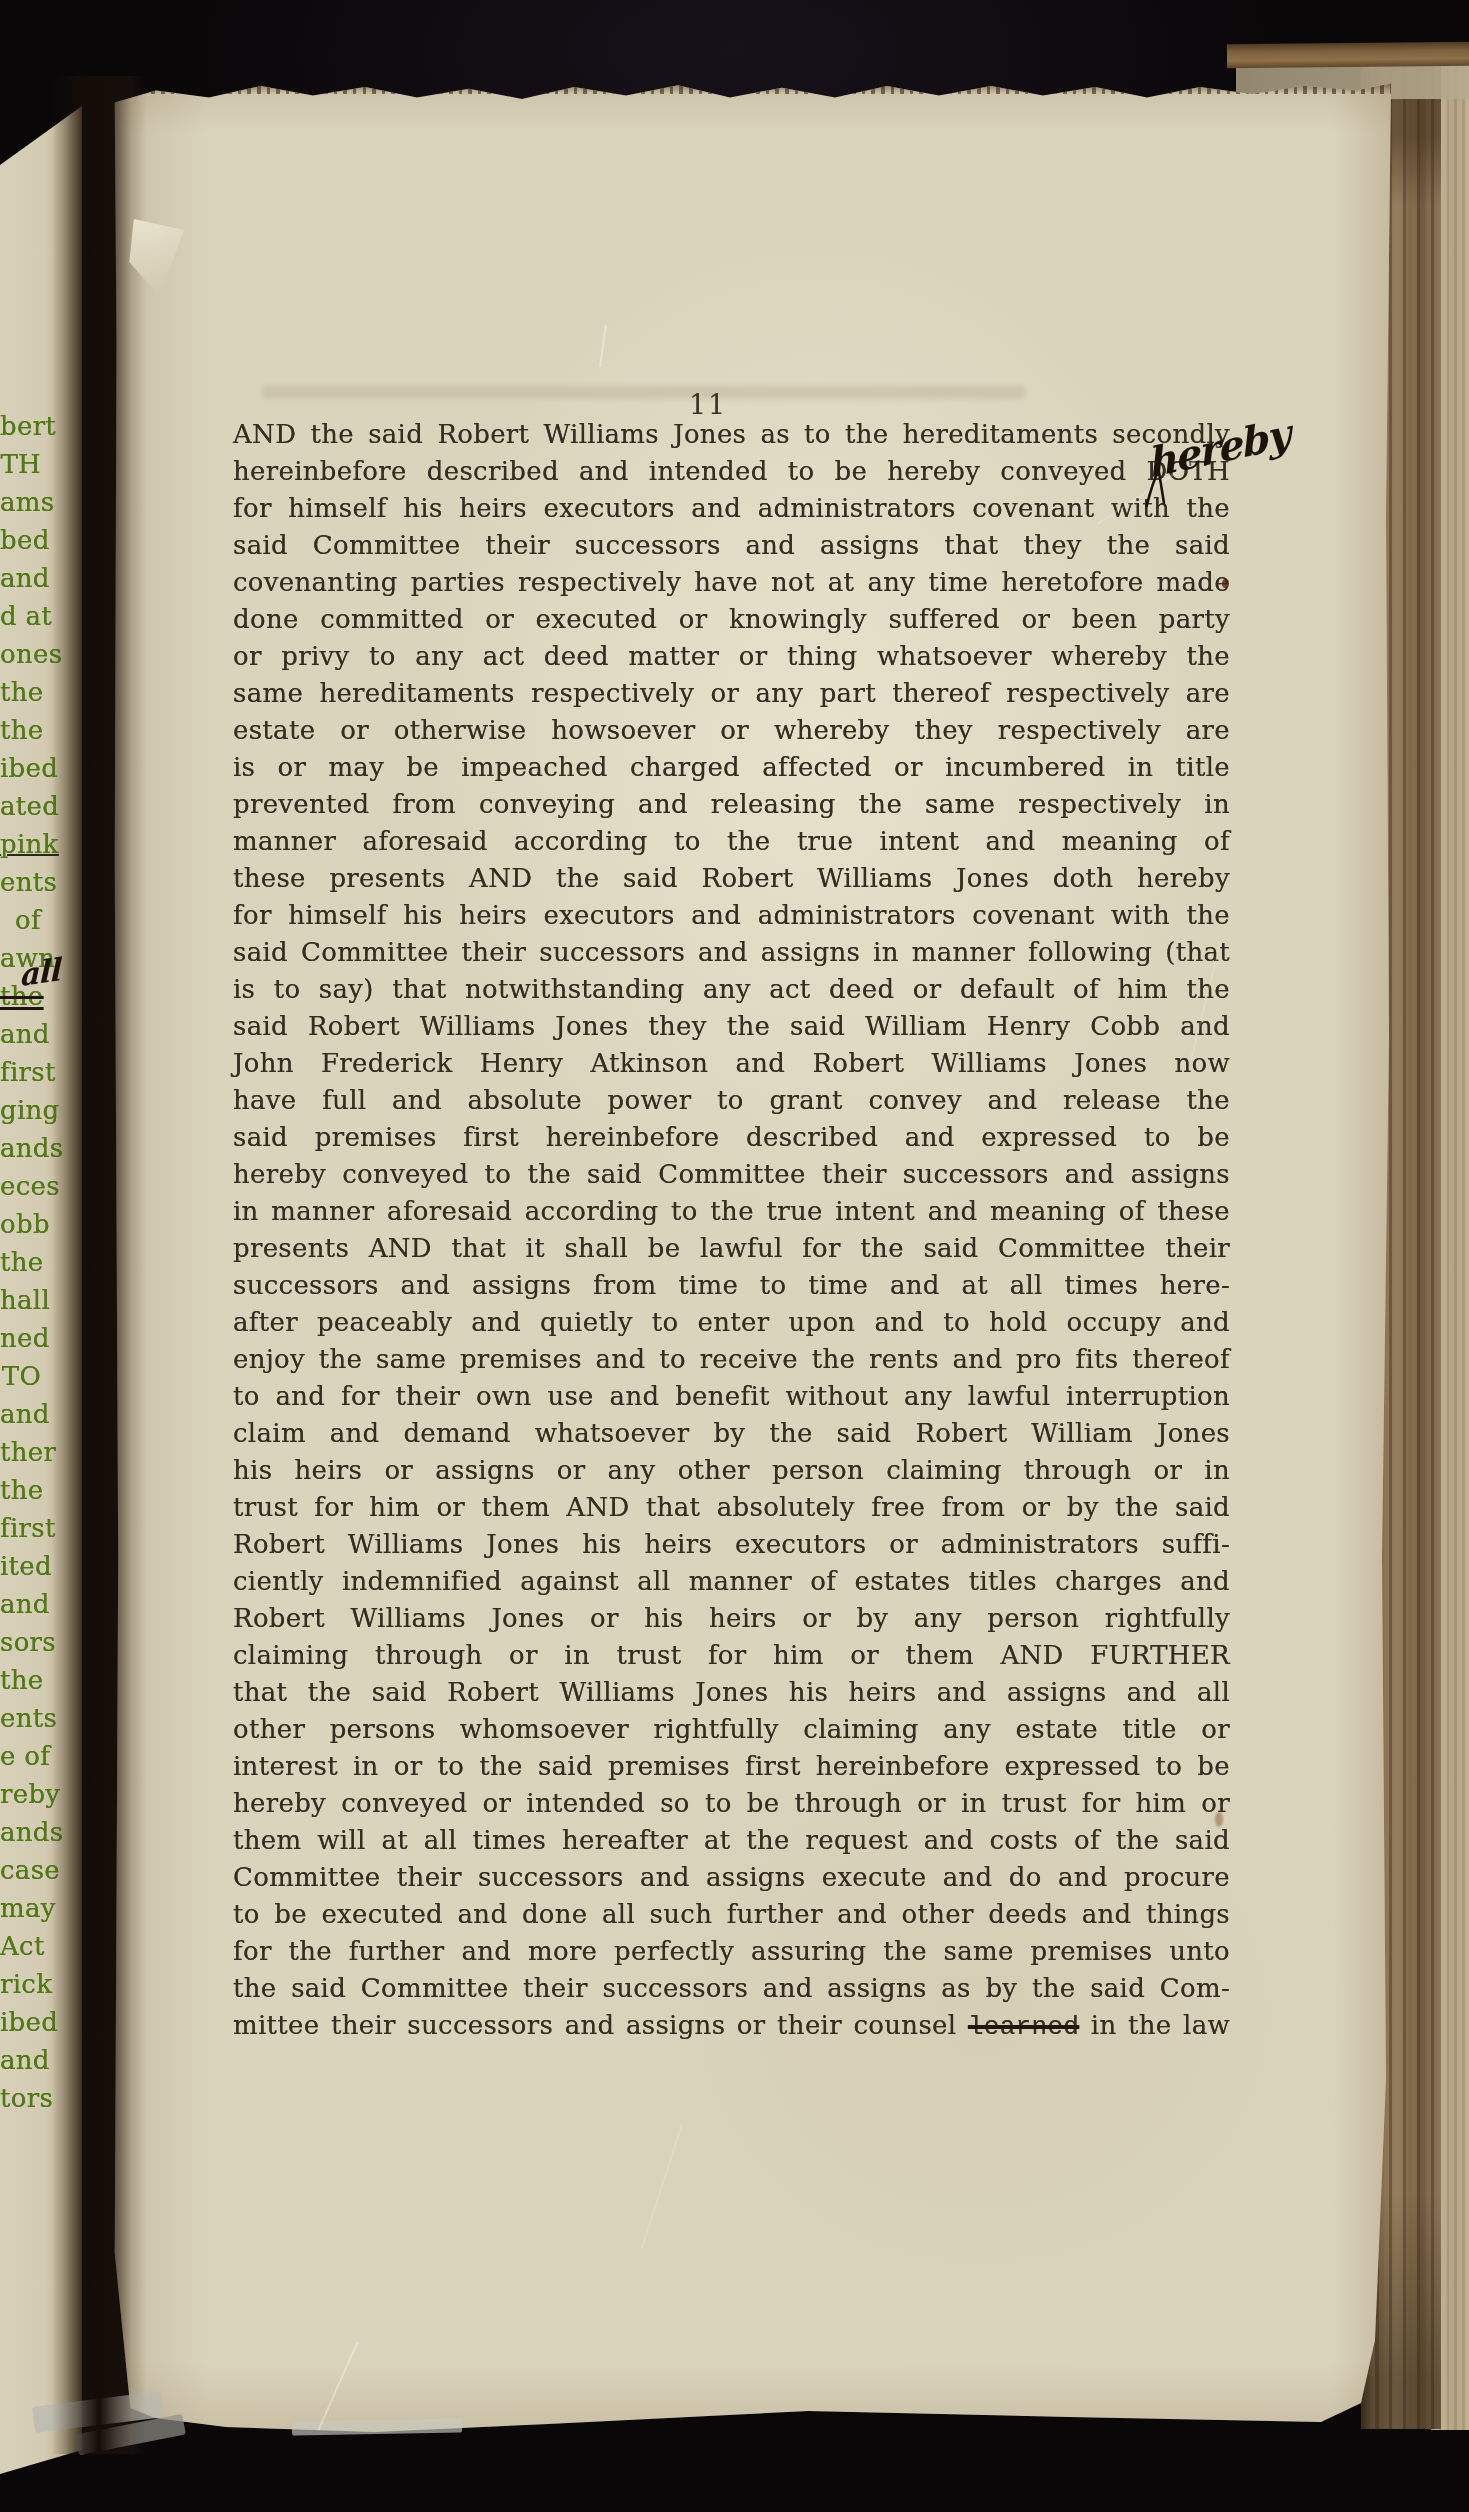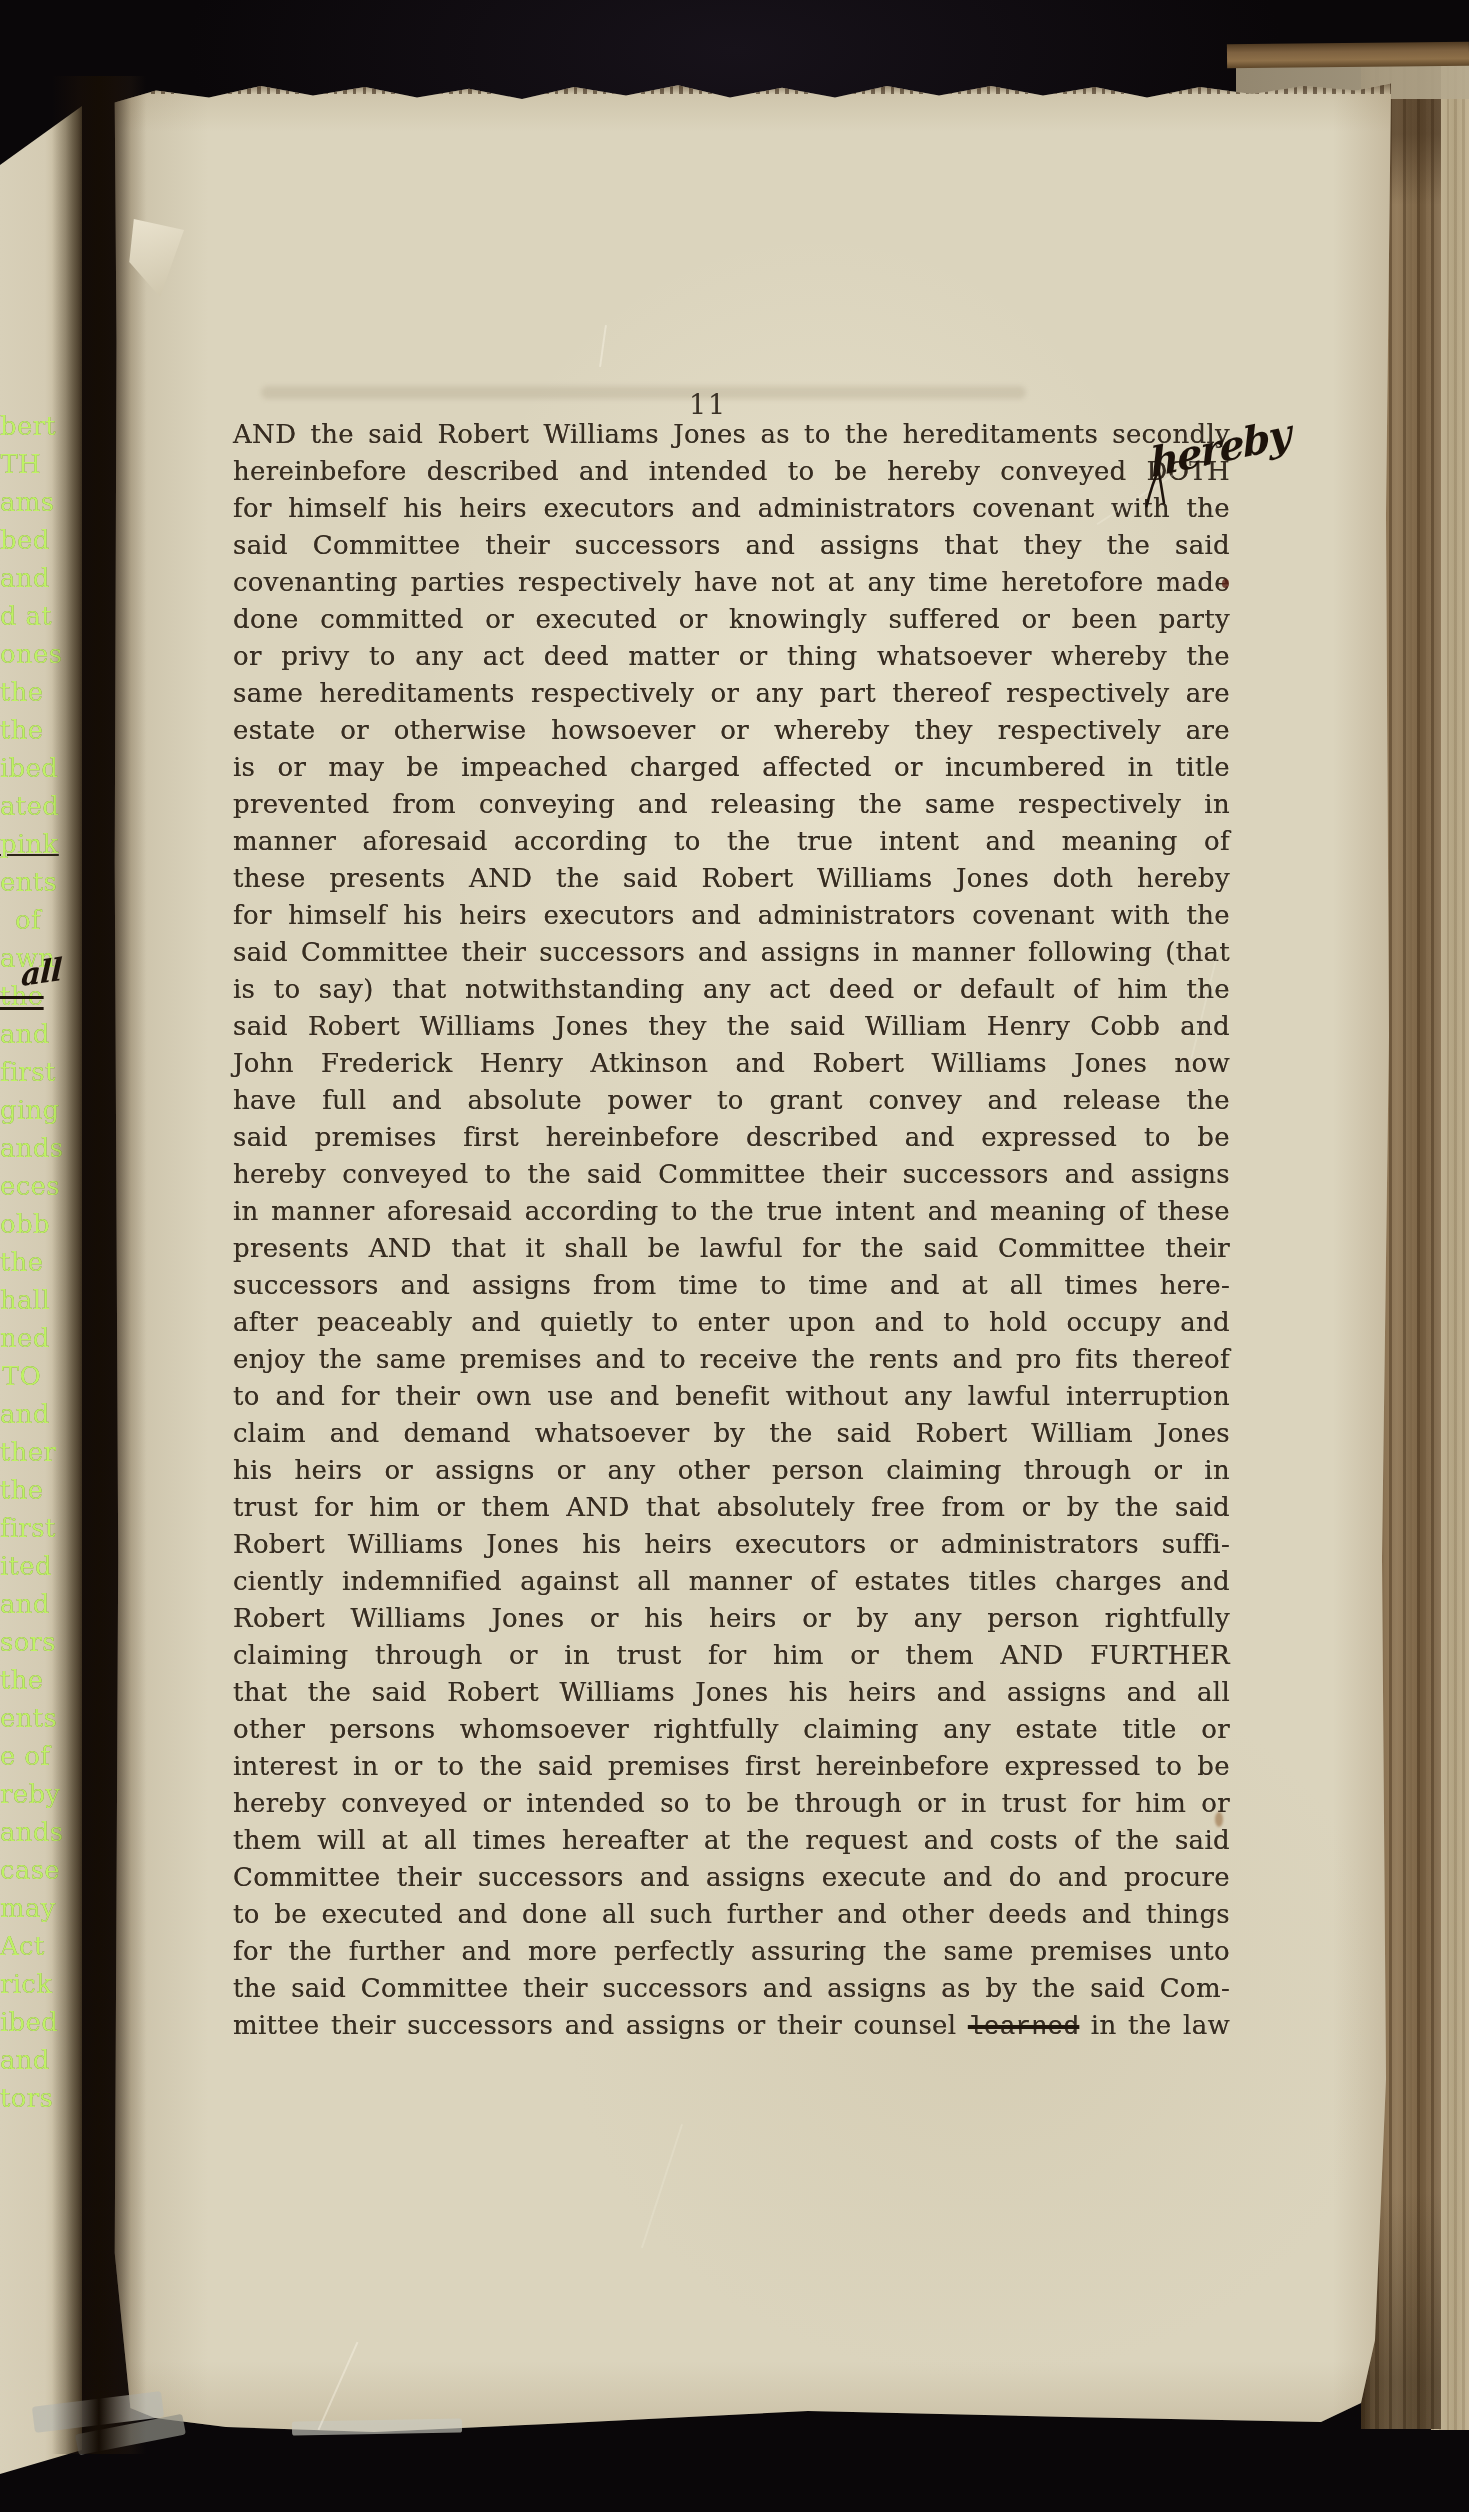--- a/index.html
+++ b/index.html
@@ -65,21 +65,21 @@
     font-size:26px;letter-spacing:0.3px;word-spacing:1.7px;}
   .line{height:37px;line-height:37px;text-align:justify;text-align-last:justify;
     text-shadow:0 0 0.6px rgba(54,44,33,.75);white-space:nowrap;}
   .struck{text-decoration:line-through;text-decoration-thickness:4.3px;text-decoration-color:#20170d;font-family:Liberation Mono, monospace;}
 
   .ghost{left:148px;top:306px;width:765px;height:13px;border-radius:7px;
     background:rgba(148,138,108,.22);filter:blur(2.6px);}
 
   
   .margin-col{left:0;top:407px;width:41px;z-index:30;text-align:right;
-    font-size:26px;color:#bef264;letter-spacing:0.3px;
+    font-size:26px;color:#4d7c0f;letter-spacing:0.3px;
     text-shadow:0 0 0.6px rgba(54,44,33,.7);}
   .frag{height:38px;line-height:38px;white-space:nowrap;}
   .frag.u{text-decoration:underline;text-decoration-thickness:2.2px;text-decoration-color:#2c2418;}
   .frag.s{text-decoration:underline line-through;text-decoration-thickness:2.6px;text-decoration-color:#1e150c;}
 
   
   .hand{font-family:"DejaVu Serif","Liberation Serif",serif;font-style:italic;font-weight:600;
     color:#1d130b;z-index:50;}
   .hw-hereby{left:1149px;top:424px;font-size:40px;letter-spacing:-1.7px;
     transform:rotate(-12deg) skewX(-8deg);}

